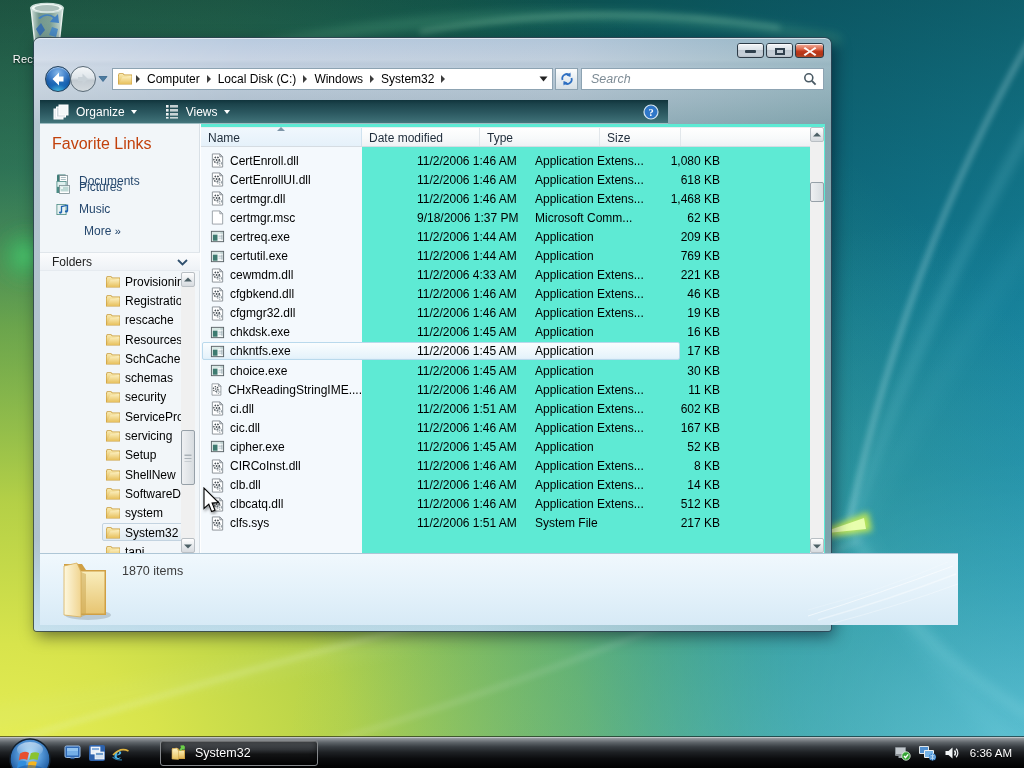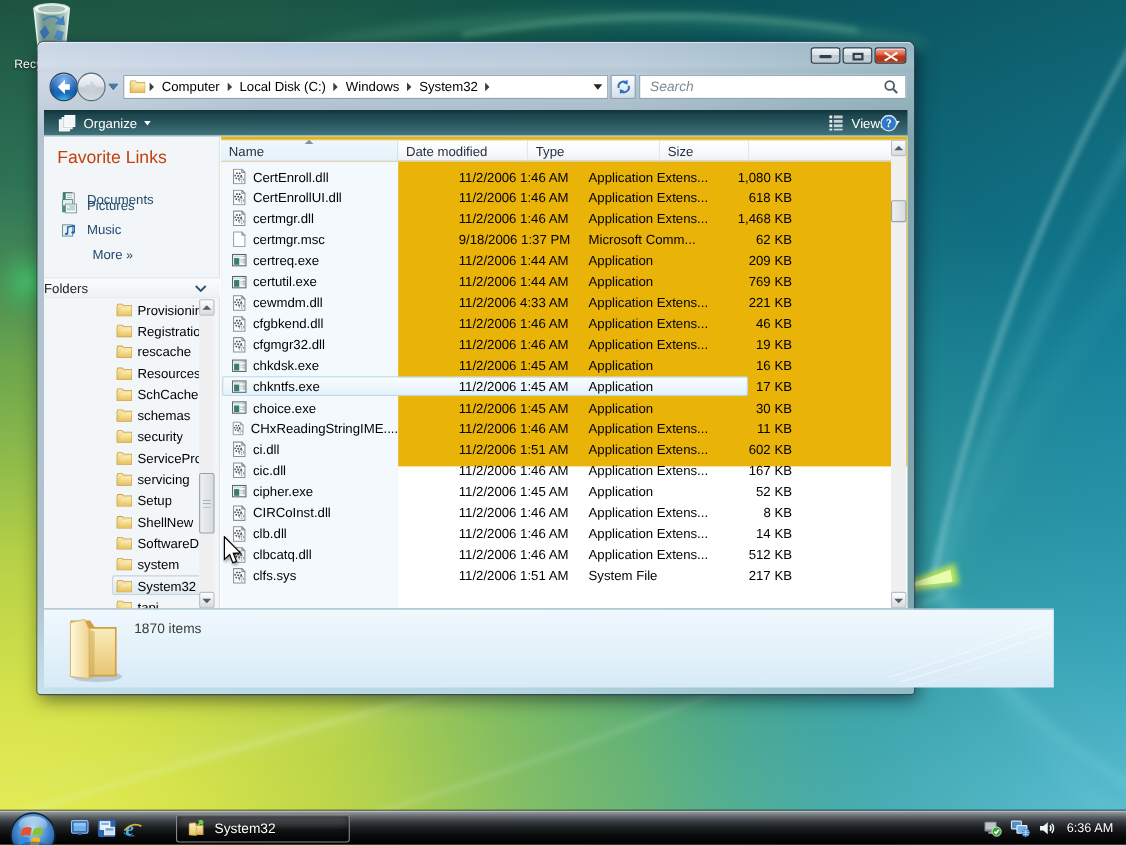--- a/index.html
+++ b/index.html
@@ -40,36 +40,36 @@
   #addr .crumbs { display:flex; align-items:center; height:100%; overflow:hidden; flex:1; color:#000; }
   .crumb { padding:0 4px; white-space:nowrap; }
   .crumb-sep { width:0; height:0; border-left:4px solid #3c3c3c; border-top:4px solid transparent; border-bottom:4px solid transparent; margin:0 3px; }
   #addr-drop { width:17px; height:100%; display:flex; align-items:center; justify-content:center; }
   #refresh-btn { left:521px; width:23px; background:linear-gradient(#fdfefe,#e8eef2 50%,#d7e0e6); display:flex; align-items:center; justify-content:center; }
   #search { left:547px; width:243px; display:flex; align-items:center; }
   #search .ph { flex:1; padding-left:9px; color:#7d8b95; font-style:italic; font-size:12.5px; }
   #search svg { margin-right:6px; }
 
   
-  #toolbar { position:absolute; left:6px; top:62px; width:785px; height:24px;
+  #toolbar { position:absolute; left:6px; top:62px; width:628px; height:24px;
       background:linear-gradient(#10343c 0%, #1c444c 18%, #2b5860 55%, #3c6d74 90%, #45767c 100%);
-      border-bottom:1px solid #9dbcc2; display:flex; align-items:center; z-index:2;justify-content:space-between; }
+      border-bottom:1px solid #9dbcc2; display:flex; align-items:center; z-index:2; }
   .tbtn { display:flex; align-items:center; color:#fff; height:22px; padding:0 7px; font-size:12px; }
   .tbtn .car { width:0;height:0;border-top:4px solid #fff;border-left:3.5px solid transparent;border-right:3.5px solid transparent; margin-left:6px; }
   #help-btn { position:absolute; right:9px; top:4px; }
 
   
   #content { position:absolute; left:6px; top:86px; width:785px; height:429px; background:#fff; overflow:hidden; }
   #sidebar { position:absolute; left:0; top:0; width:160px; height:429px; background:#f2f6f9; border-right:1px solid #d9e0e6; }
   #fav-title { position:absolute; left:12px; top:11px; color:#c2410c; font-size:16px; }
   .favitem { position:absolute; left:15px; height:18px; display:flex; align-items:center; }
   .favitem .t { margin-left:8px; color:#25476d; }
   #more-link { position:absolute; left:44px; top:100px; color:#25476d; }
   #folders-bar { position:absolute; left:0; top:128px; width:160px; height:19px; border-top:1px solid #e0e6eb; border-bottom:1px solid #e6ebf0; background:linear-gradient(#fbfcfd,#eef2f6); display:flex; align-items:center; }
-  #folders-bar .t { color:#222; }
+  #folders-bar .t { margin-left:12px; color:#222; }
   #folders-bar svg { position:absolute; right:12px; top:6px; }
 
   #tree { position:absolute; left:0; top:148px; width:141px; height:281px; overflow:hidden; }
   .treerow { position:relative; height:19.3px; display:flex; align-items:center; }
   .treerow .fold { margin-left:65px; flex:0 0 16px; z-index:1; }
   .treerow .t { margin-left:4px; white-space:nowrap; overflow:hidden; color:#000; z-index:1; }
   .treerow.sel .hl { position:absolute; left:62px; right:-4px; top:0; height:18.5px; border:1px solid #c3d3e0; border-radius:2px; background:linear-gradient(#f4f8fb,#dfeaf2); }
 
   
   .sb { position:absolute; background:#f0f0f0; }
@@ -80,21 +80,21 @@
   .grip { position:absolute; left:50%; top:50%; transform:translate(-50%,-50%); width:7px; height:7px;
      background:linear-gradient(#aab2b8 0 1px, transparent 1px 3px, #aab2b8 3px 4px, transparent 4px 6px, #aab2b8 6px 7px); }
   #tree-sb { left:141px; top:148px; width:14px; height:281px; }
   #tree-sb .thumb { top:158px; height:55px; }
   #tree-sb .arrow.up { top:0; } #tree-sb .arrow.down { bottom:0; }
   #list-sb { left:609px; top:3px; width:14px; height:426px; }
   #list-sb .thumb { top:55px; height:20px; }
   #list-sb .arrow.up { top:0; } #list-sb .arrow.down { bottom:0; }
 
   
-  #list { position:absolute; left:161px; top:0; width:624px; height:300px; background:#eab308; }
+  #list { position:absolute; left:161px; top:0; width:624px; height:429px; background:#5eead4; }
   #col-tint { position:absolute; left:0; top:23px; width:161px; height:406px; background:#f4f9fd; }
   #lheader { position:absolute; left:0; top:3px; width:609px; height:20px; display:flex;
      background:linear-gradient(#ffffff,#f7f9fa 60%,#eef1f4); border-bottom:1px solid #d5dce2; border-top:1px solid #e9edf0; }
   .hcell { position:relative; border-right:1px solid #e2e7eb; padding:3px 0 0 7px; color:#1f2c3a; font-size:12px; }
   .hcell.sorted { background:linear-gradient(#f0f7fd,#e5f1fa); border-right:1px solid #cfe2ef; }
   .hcell .sortcaret { position:absolute; top:-1px; left:50%; transform:translateX(-50%); width:0; height:0; border-bottom:4px solid #7e96a8; border-left:4px solid transparent; border-right:4px solid transparent; }
   #rows { position:absolute; left:0; top:27px; width:624px; height:402px; overflow:hidden; }
   .frow { position:relative; height:19.1px; display:flex; align-items:center; }
   .fcell { white-space:nowrap; overflow:hidden; flex:none; color:#000; z-index:1; }
   .c-name { width:161px; display:flex; align-items:center; padding-left:9px; }

